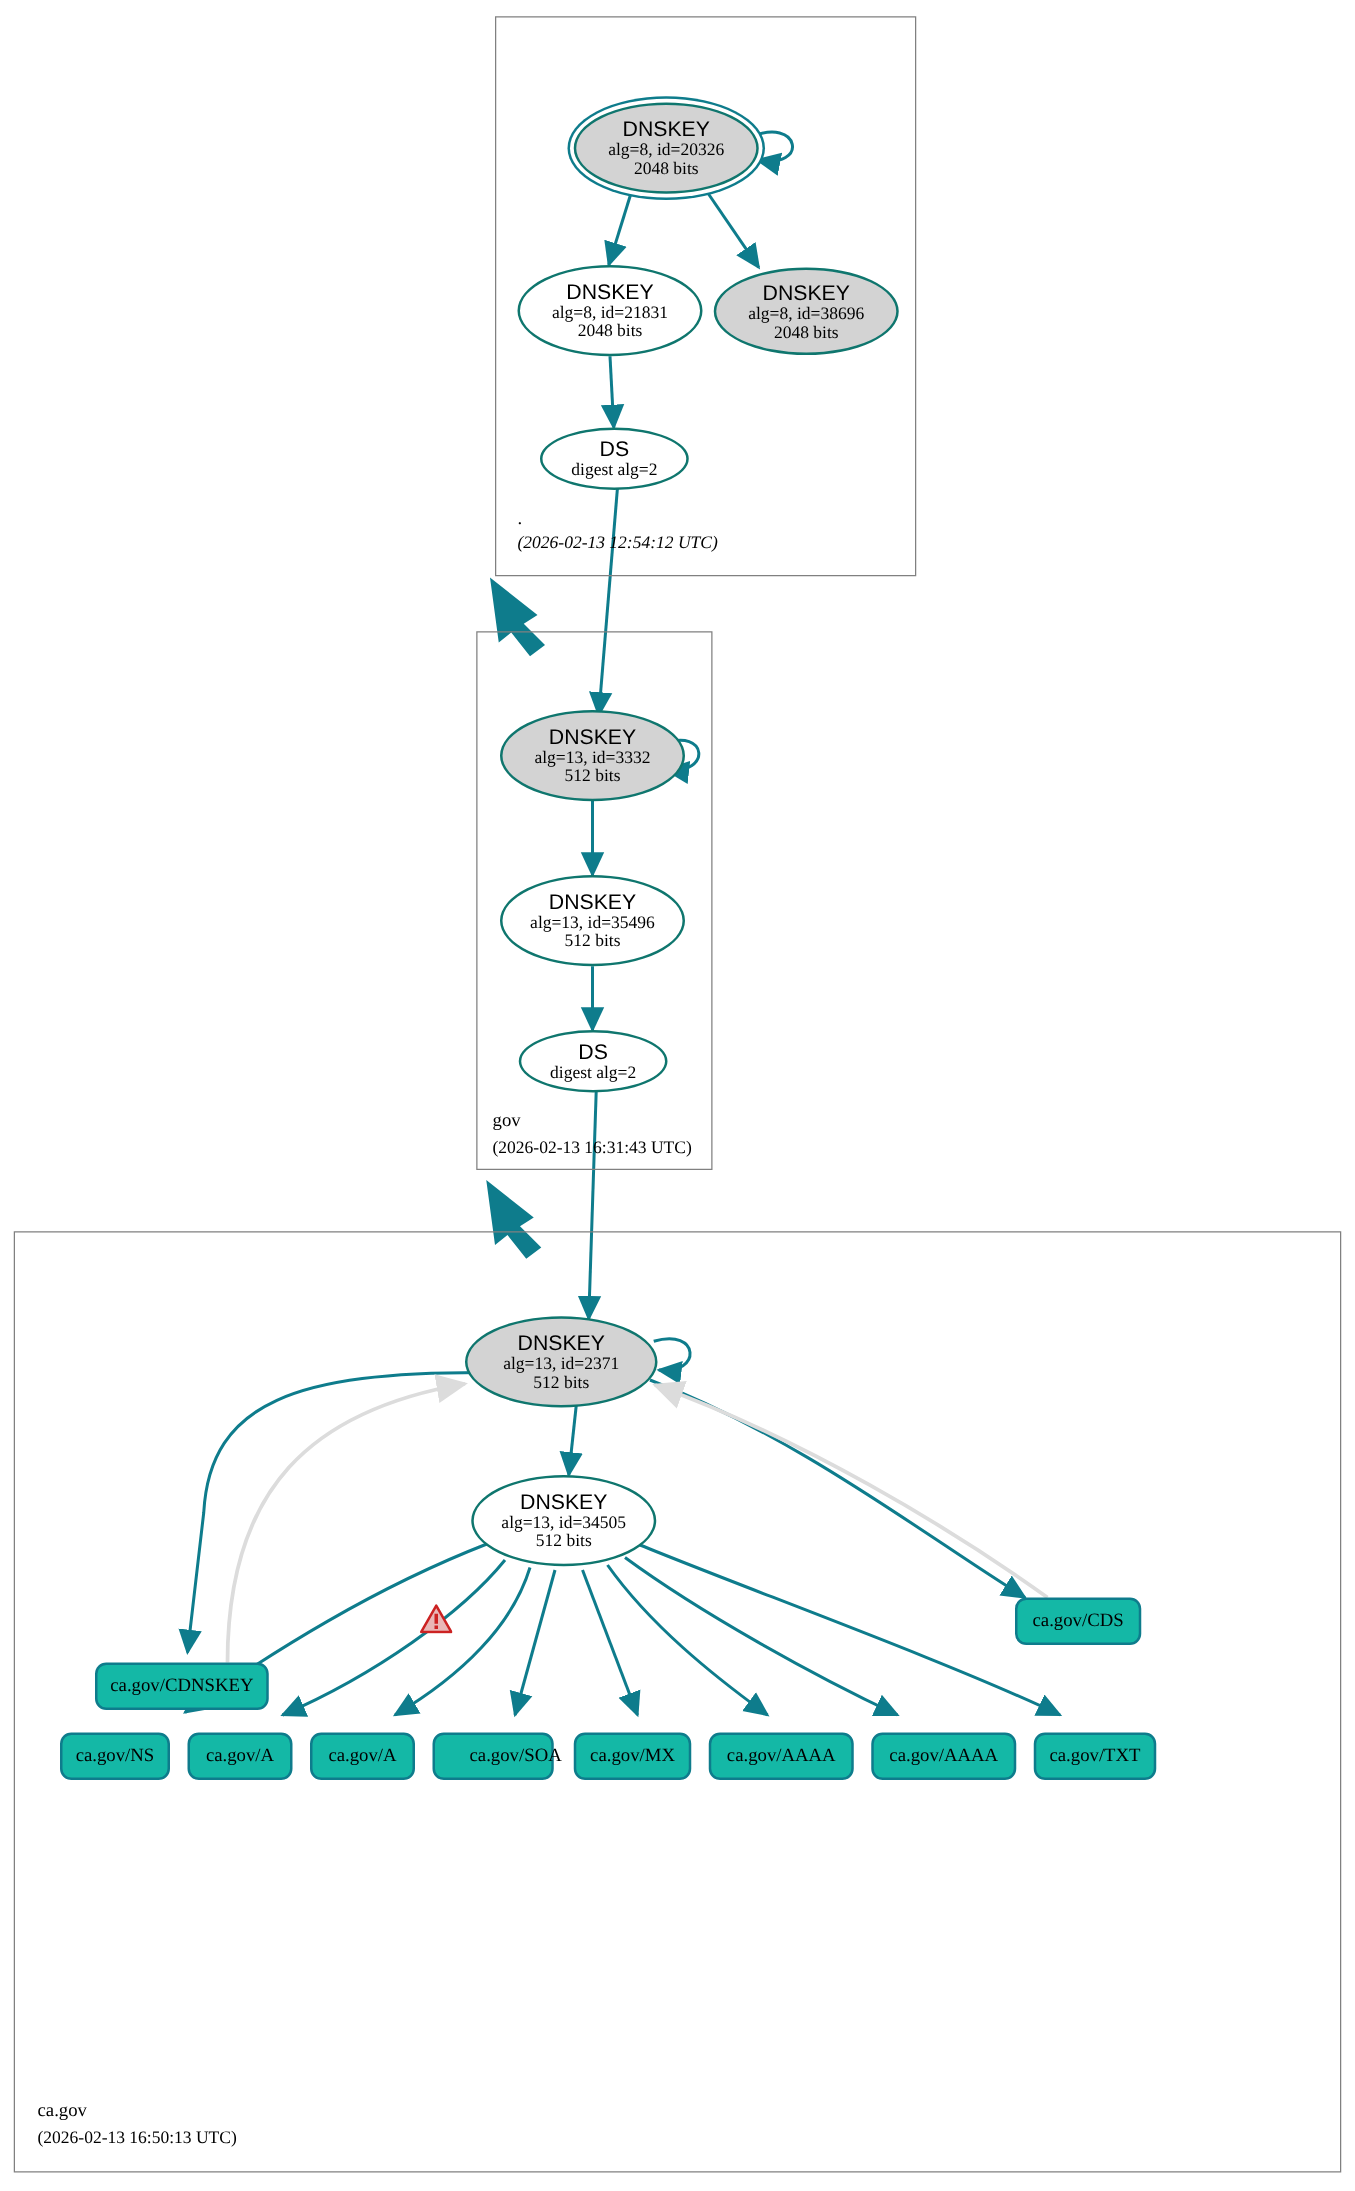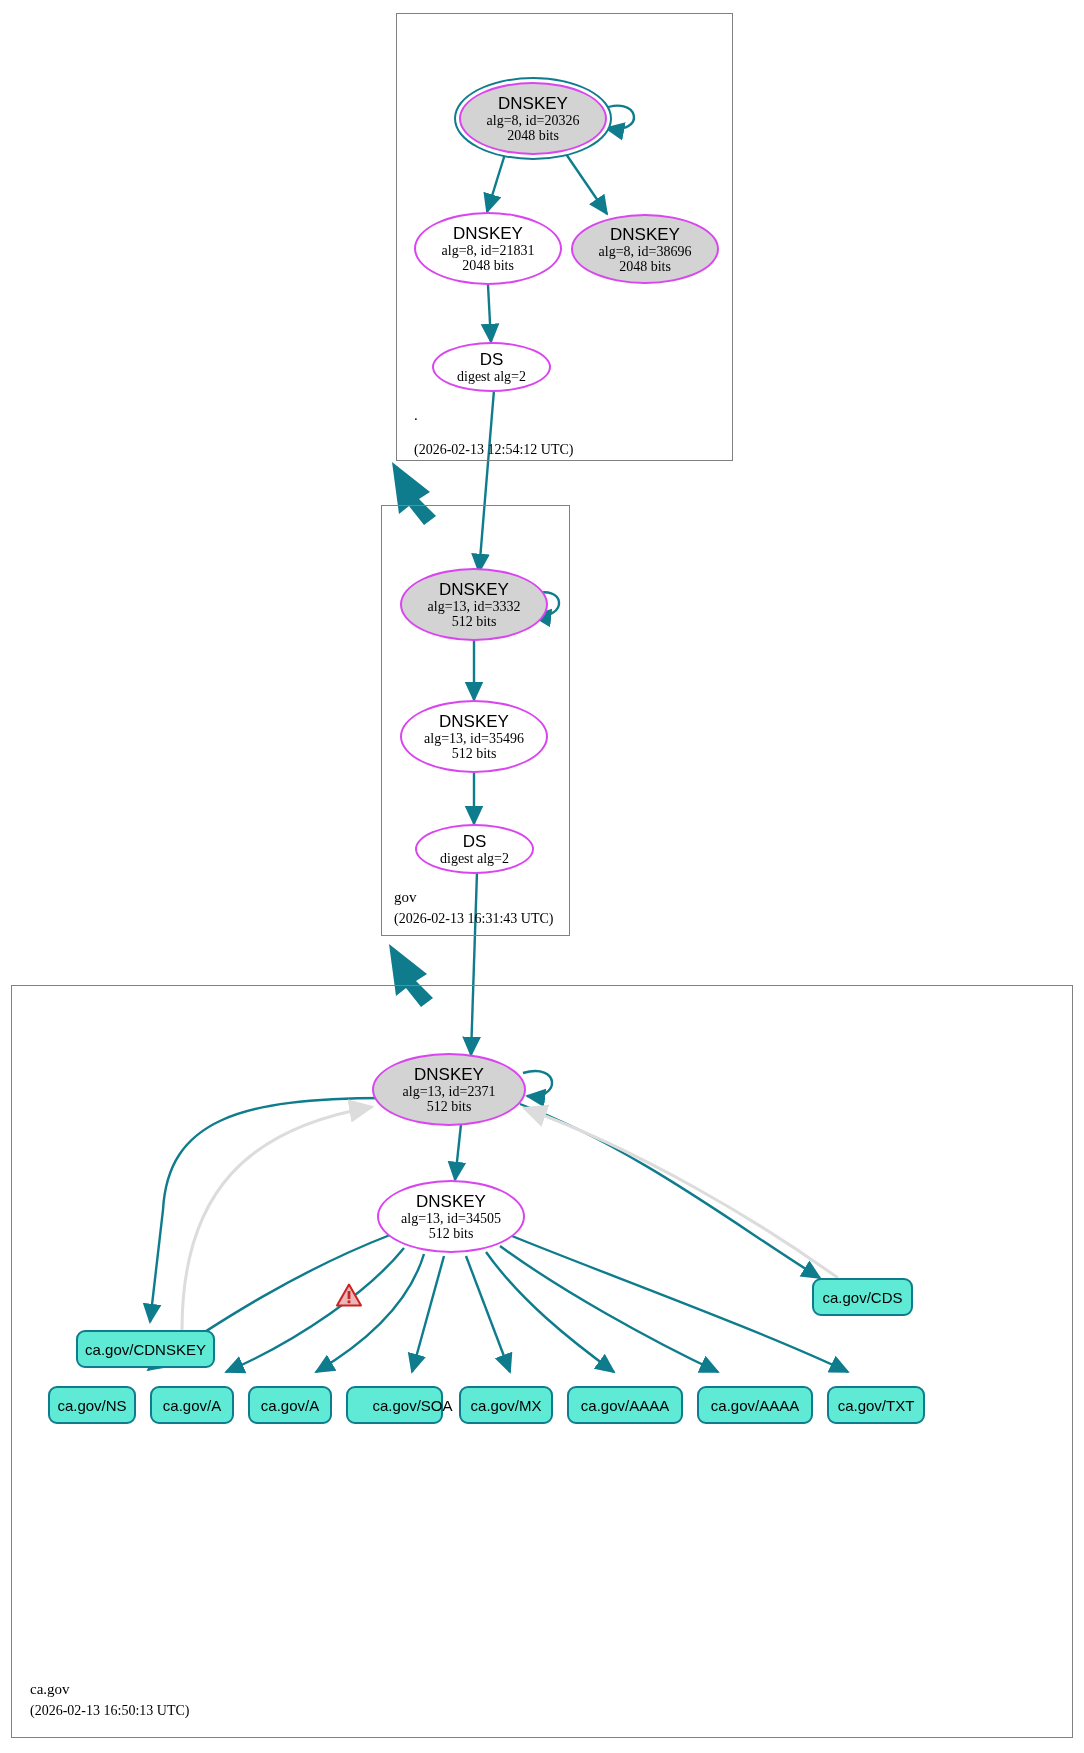--- a/index.html
+++ b/index.html
@@ -5,27 +5,27 @@
   html,body{margin:0;padding:0;background:#ffffff;}
   body{width:1084px;height:1753px;position:relative;font-family:"Liberation Serif",serif;overflow:hidden;}
   #canvas{position:absolute;left:0;top:0;width:1084px;height:1753px;}
   svg.layer{position:absolute;left:0;top:0;width:1084px;height:1753px;overflow:visible;}
   .zone-box{position:absolute;border:1px solid #808080;background:transparent;box-sizing:border-box;}
   .zone-label{position:absolute;font-family:"Liberation Serif",serif;color:#000;white-space:nowrap;}
   .zone-name{font-size:15px;}
   .zone-time{font-size:14px;}
   .node{position:absolute;display:flex;flex-direction:column;align-items:center;justify-content:center;
         text-align:center;color:#000;box-sizing:border-box;}
-  .ellipse{border:2px solid #d946ef;border-radius:50%;background:#ffffff;}
+  .ellipse{border:2px solid #0f766e;border-radius:50%;background:#ffffff;}
   .ellipse.filled{background:#d3d3d3;}
   .ellipse.anchor{box-shadow:0 0 0 3px #ffffff, 0 0 0 5px #0e7c8c;}
   .n-title{font-family:"Liberation Sans",sans-serif;font-size:17px;line-height:19px;}
   .n-sub{font-family:Liberation Serif, serif;font-size:14px;line-height:15px;}
-  .rrbox{position:absolute;border:2px solid #0e7c8c;border-radius:9px;background:#5eead4;
-         display:flex;align-items:center;justify-content:center;font-family:Liberation Sans, sans-serif;
+  .rrbox{position:absolute;border:2px solid #0e7c8c;border-radius:9px;background:#14b8a6;
+         display:flex;align-items:center;justify-content:center;font-family:Liberation Serif, serif;
          font-size:15px;color:#000;box-sizing:border-box;white-space:nowrap;}
   .warn{position:absolute;width:26px;height:24px;}
 </style>
 </head>
 <body>
 
 <div id="canvas">
 
   <svg class="layer">
     <defs>
@@ -82,21 +82,21 @@
     </g>
 
     <g fill="#0e7c8c">
       <path d="M392,462 L430,492 L419,499 L436,516 L424,525 L409,506 L399,514 z"></path>
       <path d="M389,944 L427,974 L416,981 L433,998 L421,1007 L406,988 L396,996 z"></path>
     </g>
   </svg>
 
   <div class="zone-box" style="left:396px;top:13px;width:337px;height:448px;"></div>
   <div class="zone-label zone-name" style="left:414px;top:407px;">.</div>
-  <div class="zone-label zone-time" style="left:414px;top:442px;">(2026-02-13 12:54:12 UTC)</div>
+  <div class="zone-label zone-time" style="left:414px;top:427px;font-style:italic;">(2026-02-13 12:54:12 UTC)</div>
 
   <div class="zone-box" style="left:381px;top:505px;width:189px;height:431px;"></div>
   <div class="zone-label zone-name" style="left:394px;top:889px;font-family:Liberation Serif, serif;">gov</div>
   <div class="zone-label zone-time" style="left:394px;top:911px;">(2026-02-13 16:31:43 UTC)</div>
 
   <div class="zone-box" style="left:11px;top:985px;width:1062px;height:753px;"></div>
   <div class="zone-label zone-name" style="left:30px;top:1681px;">ca.gov</div>
   <div class="zone-label zone-time" style="left:30px;top:1703px;">(2026-02-13 16:50:13 UTC)</div>
 
   <div class="node ellipse filled anchor" style="left:459px;top:82px;width:148px;height:73px;">

